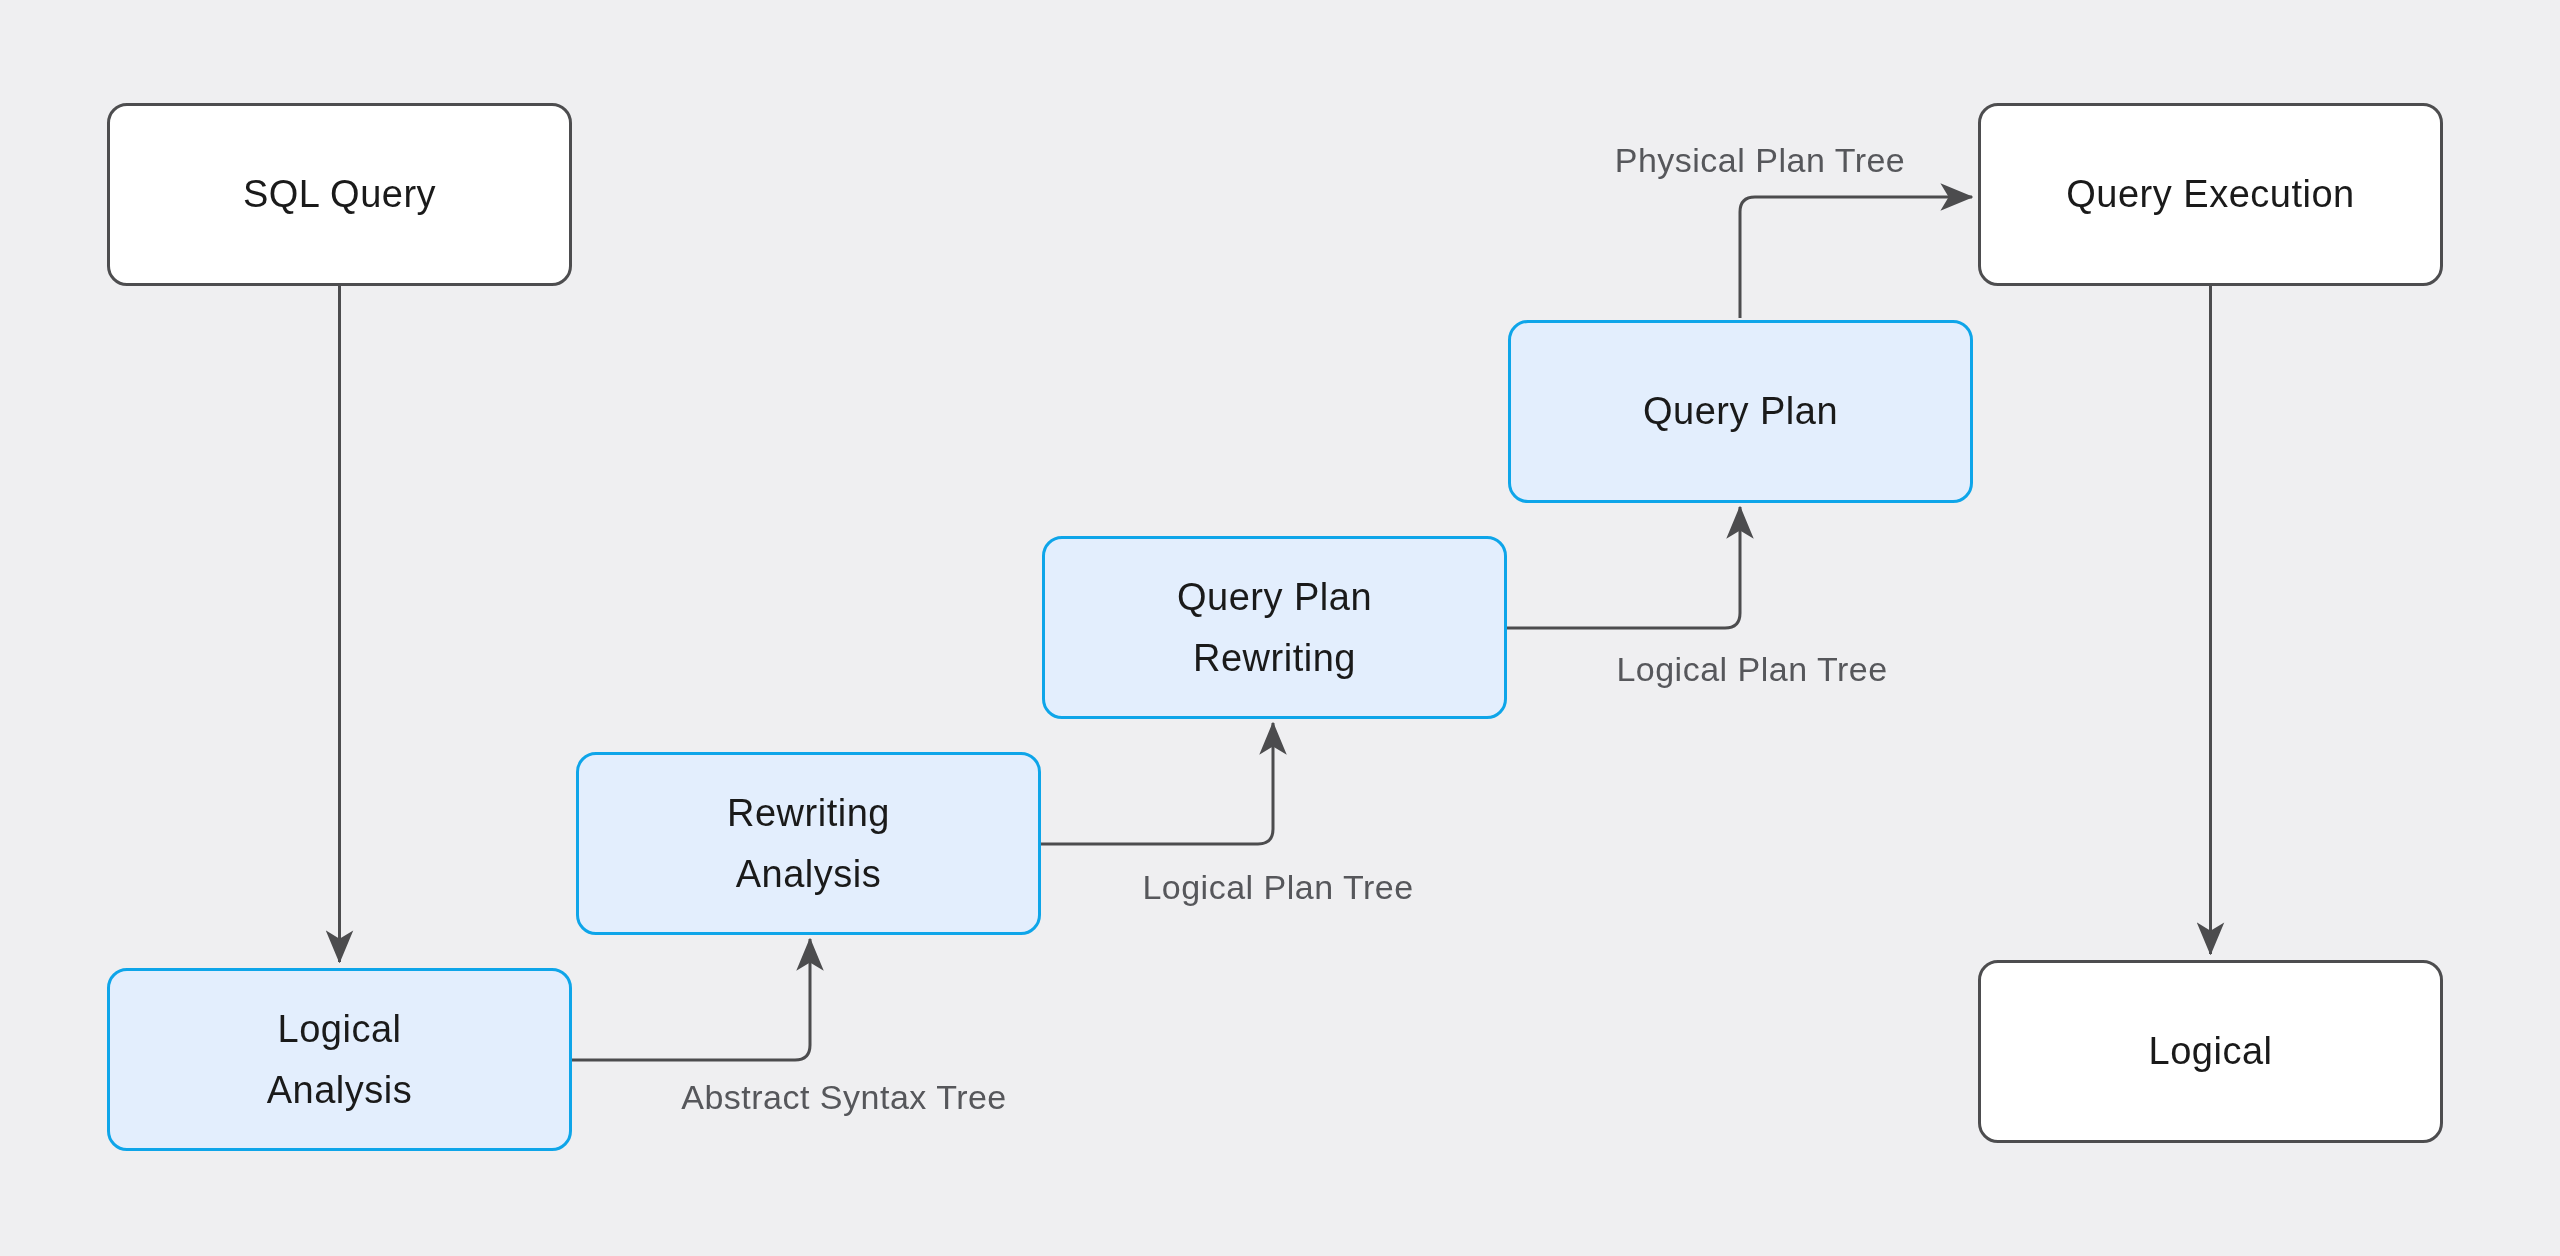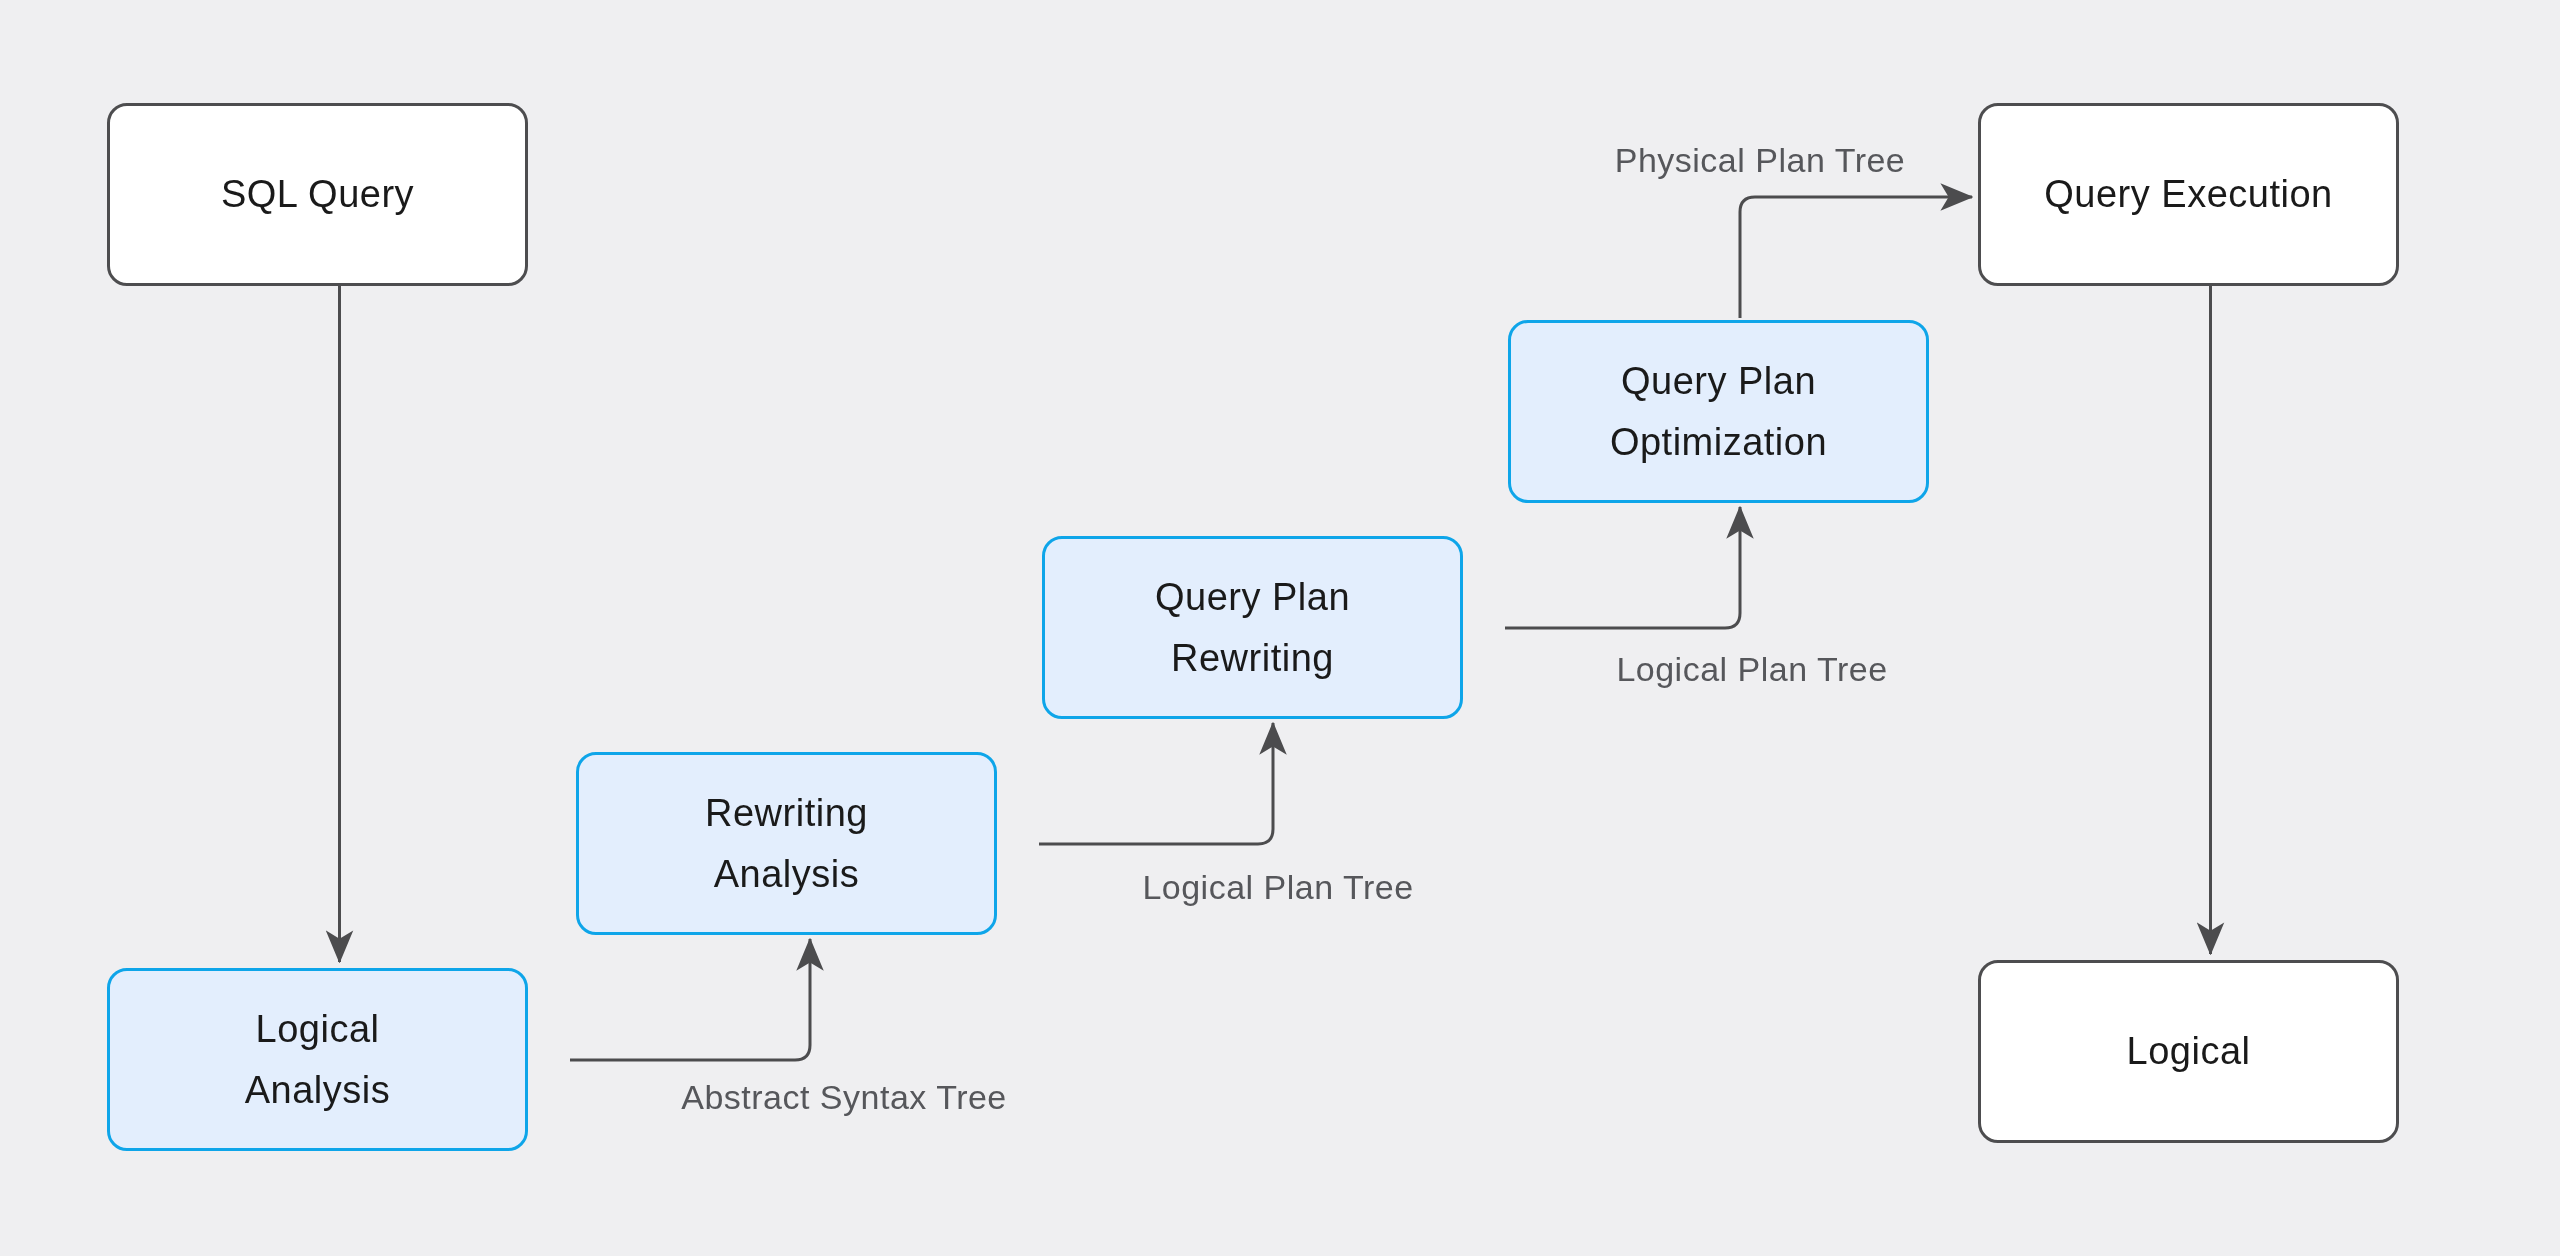--- a/index.html
+++ b/index.html
@@ -13,21 +13,21 @@
   .canvas {
     position: relative;
     width: 2560px; height: 1256px;
   }
   svg.edges {
     position: absolute; left: 0; top: 0;
     width: 2560px; height: 1256px;
   }
   .node {
     position: absolute;
-    width: 421px; height: 183px;
+    width: 465px; height: 183px;
     border-radius: 20px;
     display: flex; flex-direction: column;
     align-items: center; justify-content: center;
     text-align: center;
     font-size: 38px; line-height: 61px;
     color: #1a1a1a;
     letter-spacing: 0.5px;
   }
   .node.plain     { background: #ffffff; border: 3px solid #4d4d4f; }
   .node.highlight { background: #e3eefd; border: 3px solid #0ea5e9; }
@@ -88,21 +88,20 @@
     <span>Analysis</span>
   </div>
 
   <div id="n-qpr" class="node highlight">
     <span>Query Plan</span>
     <span>Rewriting</span>
   </div>
 
   <div id="n-qpo" class="node highlight">
     <span>Query Plan</span>
-    <span>Optimization</span>
   </div>
 
   <div id="n-qe" class="node plain">
     <span>Query Execution</span>
   </div>
 
   <div id="n-rp" class="node plain">
     <span>Logical</span>
   </div>
 

